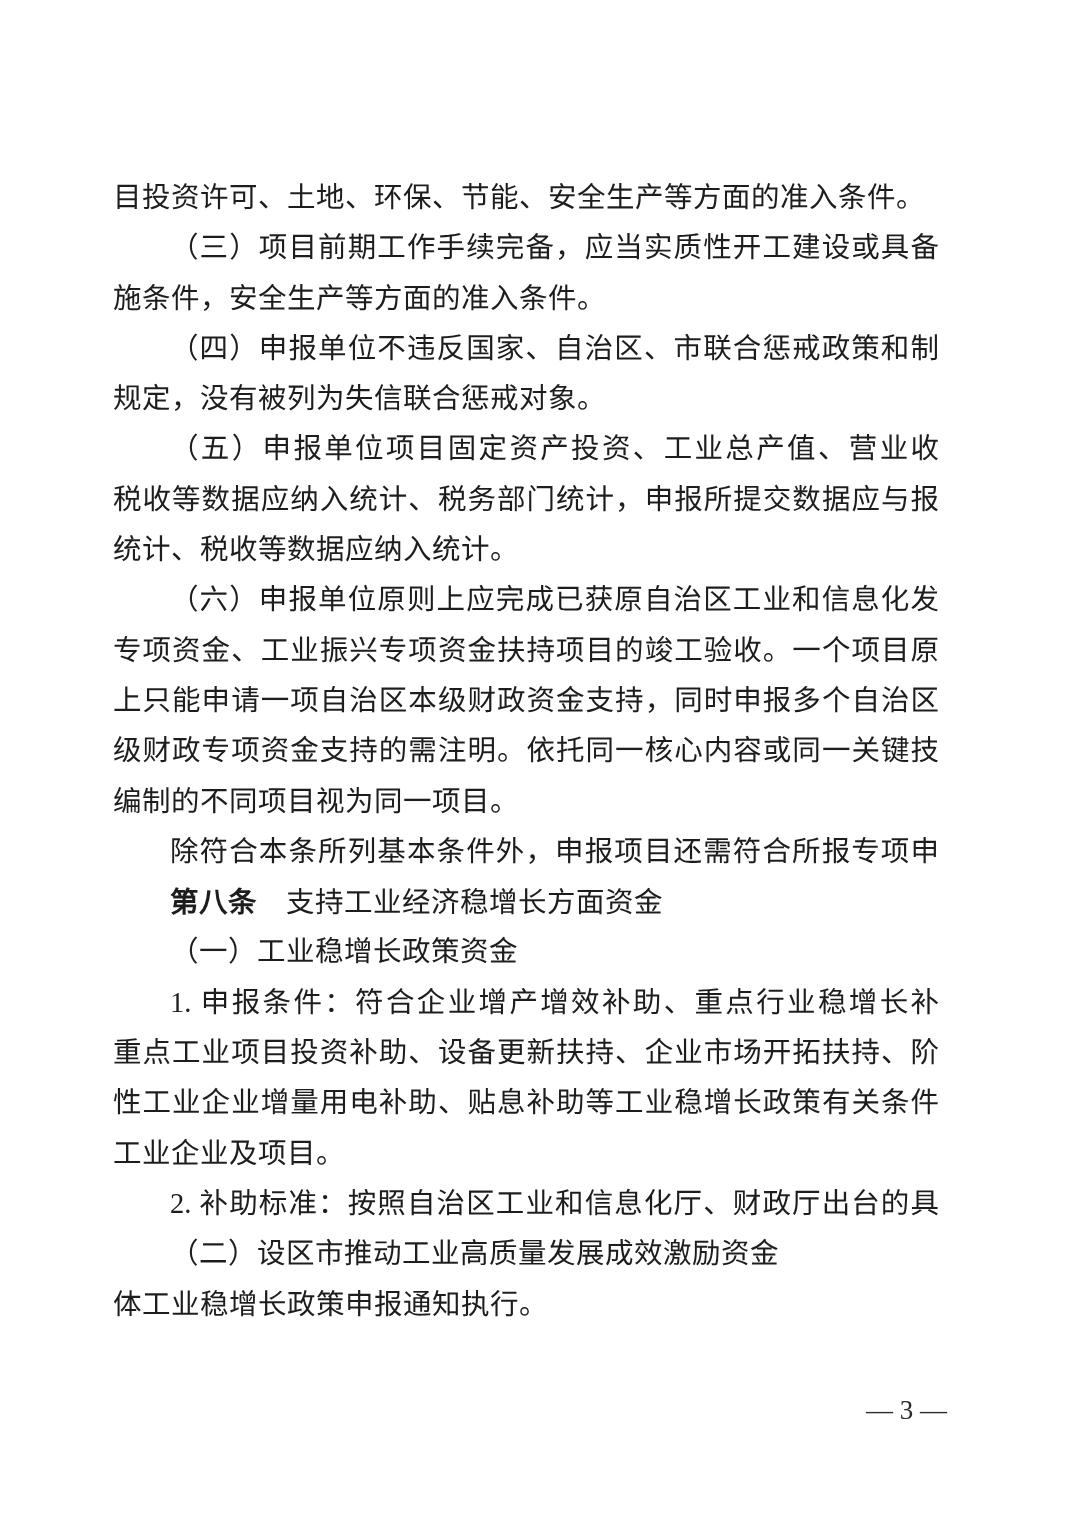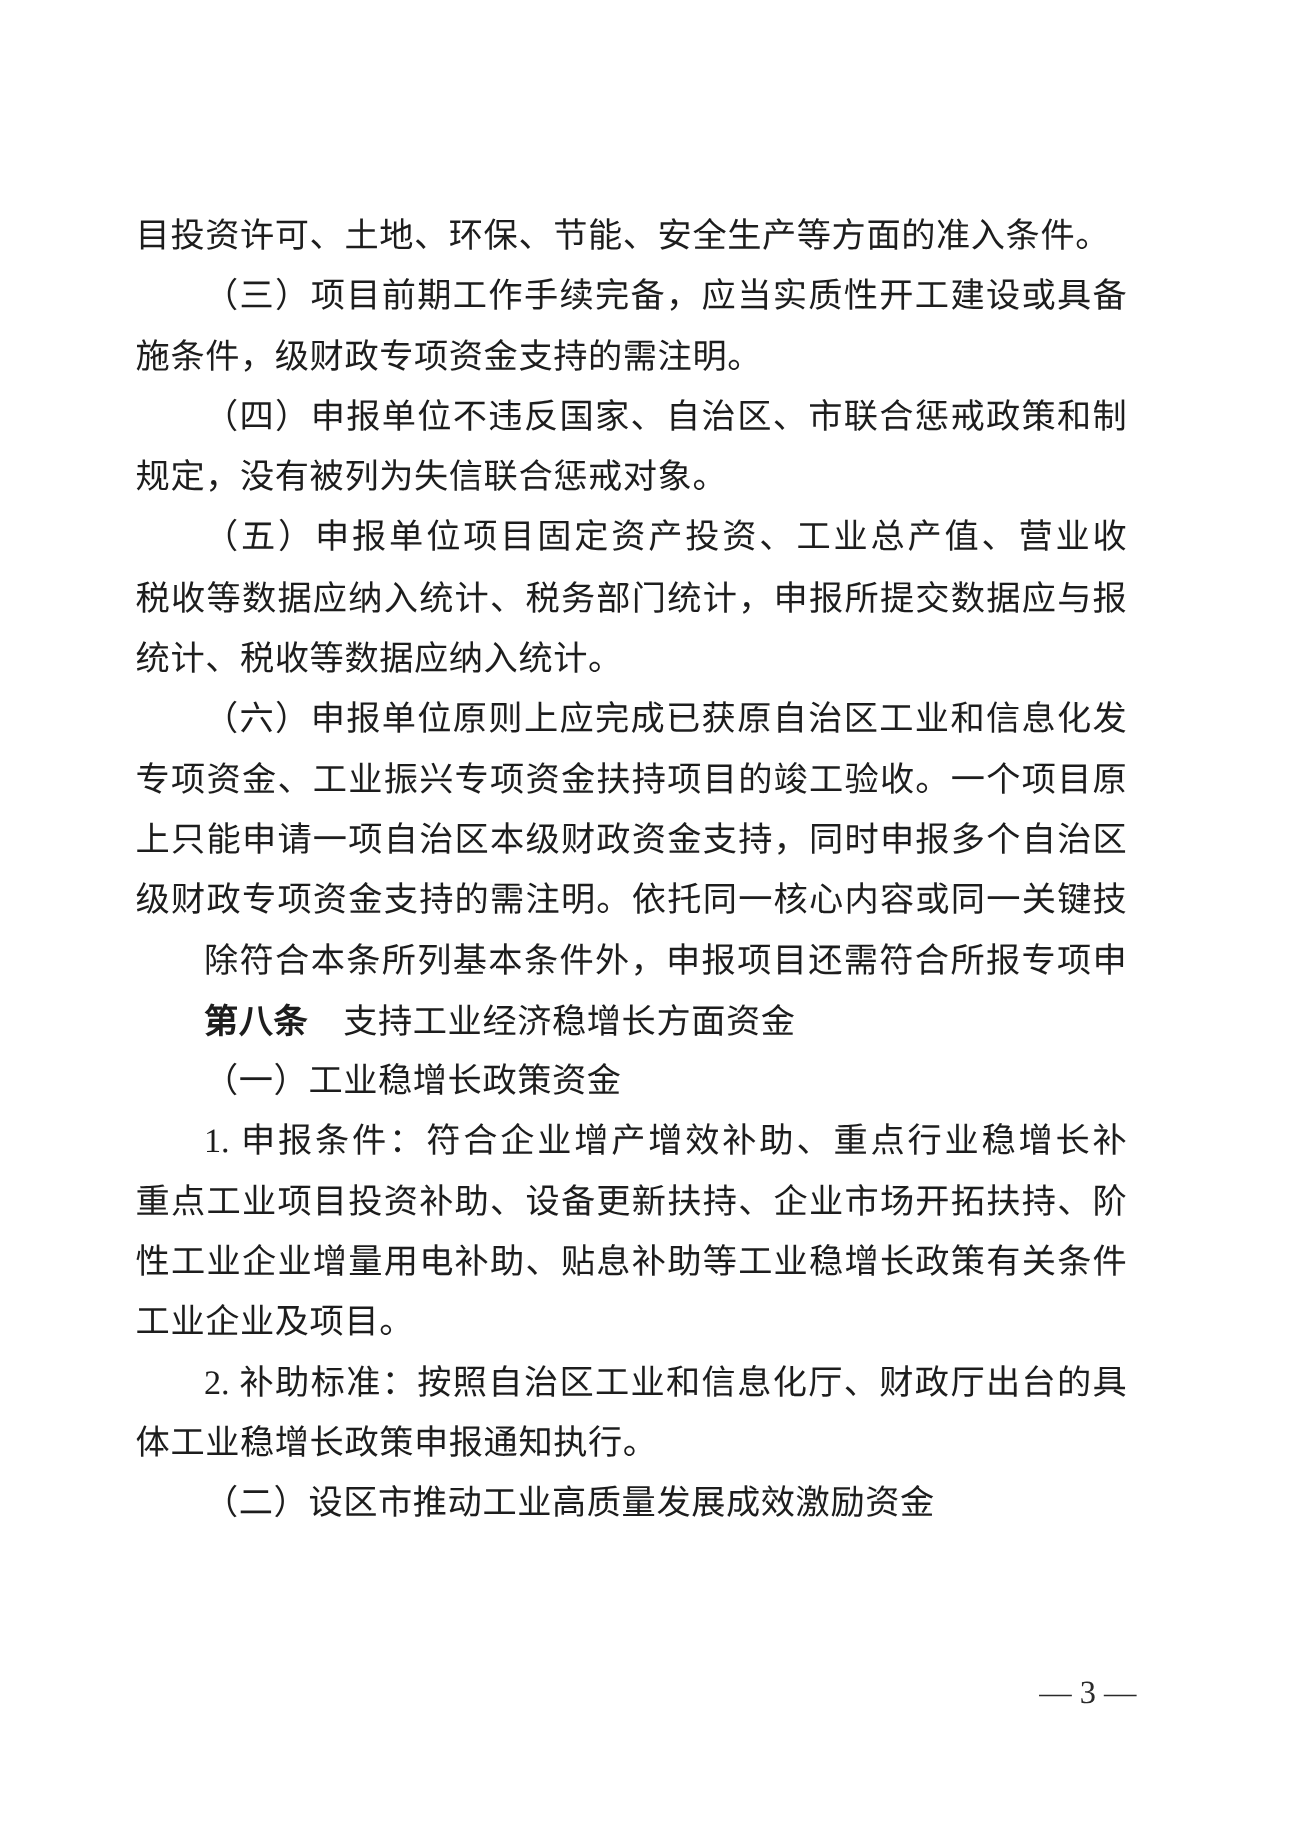--- a/index.html
+++ b/index.html
@@ -52,39 +52,40 @@
   }
 </style>
 </head>
 <body>
 
 <div class="page">
 
   <main class="body-text">
       <div class="line" style="text-indent: 0em;"><span>目投资许可、土地、环保、节能、安全生产等方面的准入条件。</span></div>
       <div class="line justify" style="text-indent: 2em;"><span>（三）项目前期工作手续完备，应当实质性开工建设或具备实</span></div>
-      <div class="line" style="text-indent: 0em;"><span>施条件，级财政专项资金支持的需注明。</span></div>
+      <div class="line" style="text-indent: 0em;"><span>施条件，安全生产等方面的准入条件。</span></div>
       <div class="line justify" style="text-indent: 2em;"><span>（四）申报单位不违反国家、自治区、市联合惩戒政策和制度</span></div>
       <div class="line" style="text-indent: 0em;"><span>规定，没有被列为失信联合惩戒对象。</span></div>
       <div class="line justify" style="text-indent: 2em;"><span>（五）申报单位项目固定资产投资、工业总产值、营业收入、</span></div>
       <div class="line justify" style="text-indent: 0em;"><span>税收等数据应纳入统计、税务部门统计，申报所提交数据应与报送</span></div>
       <div class="line" style="text-indent: 0em;"><span>统计、税收等数据应纳入统计。</span></div>
       <div class="line justify" style="text-indent: 2em;"><span>（六）申报单位原则上应完成已获原自治区工业和信息化发展</span></div>
       <div class="line justify" style="text-indent: 0em;"><span>专项资金、工业振兴专项资金扶持项目的竣工验收。一个项目原则</span></div>
       <div class="line justify" style="text-indent: 0em;"><span>上只能申请一项自治区本级财政资金支持，同时申报多个自治区本</span></div>
       <div class="line justify" style="text-indent: 0em;"><span>级财政专项资金支持的需注明。依托同一核心内容或同一关键技术</span></div>
+      <div class="line" style="text-indent: 0em;"><span>编制的不同项目视为同一项目。</span></div>
       <div class="line justify" style="text-indent: 2em;"><span>除符合本条所列基本条件外，申报项目还需符合所报专项申报</span></div>
       <div class="line" style="text-indent: 2em;"><b class="art">第八条</b><span>　支持工业经济稳增长方面资金</span></div>
       <div class="line" style="text-indent: 2em;"><span>（一）工业稳增长政策资金</span></div>
       <div class="line justify" style="text-indent: 2em;"><span>1. 申报条件：符合企业增产增效补助、重点行业稳增长补助、</span></div>
       <div class="line justify" style="text-indent: 0em;"><span>重点工业项目投资补助、设备更新扶持、企业市场开拓扶持、阶段</span></div>
       <div class="line justify" style="text-indent: 0em;"><span>性工业企业增量用电补助、贴息补助等工业稳增长政策有关条件的</span></div>
       <div class="line" style="text-indent: 0em;"><span>工业企业及项目。</span></div>
       <div class="line justify" style="text-indent: 2em;"><span>2. 补助标准：按照自治区工业和信息化厅、财政厅出台的具</span></div>
+      <div class="line" style="text-indent: 2em;"><span>（二）设区市推动工业高质量发展成效激励资金</span></div>
       <div class="line" style="text-indent: 0em;"><span>体工业稳增长政策申报通知执行。</span></div>
-      <div class="line" style="text-indent: 2em;"><span>（二）设区市推动工业高质量发展成效激励资金</span></div>
     </main>
 
   <footer class="page-footer">
     <span>— 3 —</span>
   </footer>
 
 </div>
 
 </body></html>

